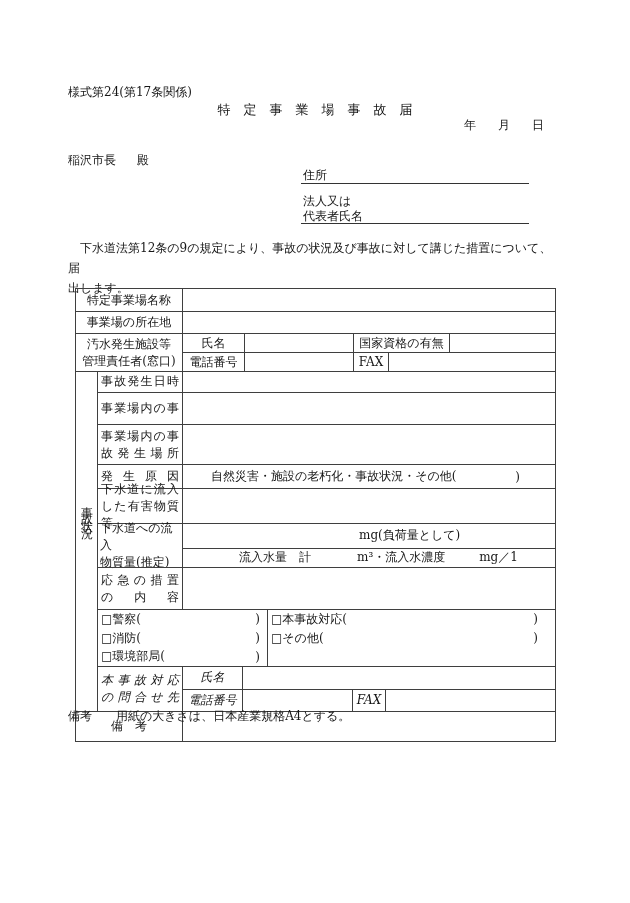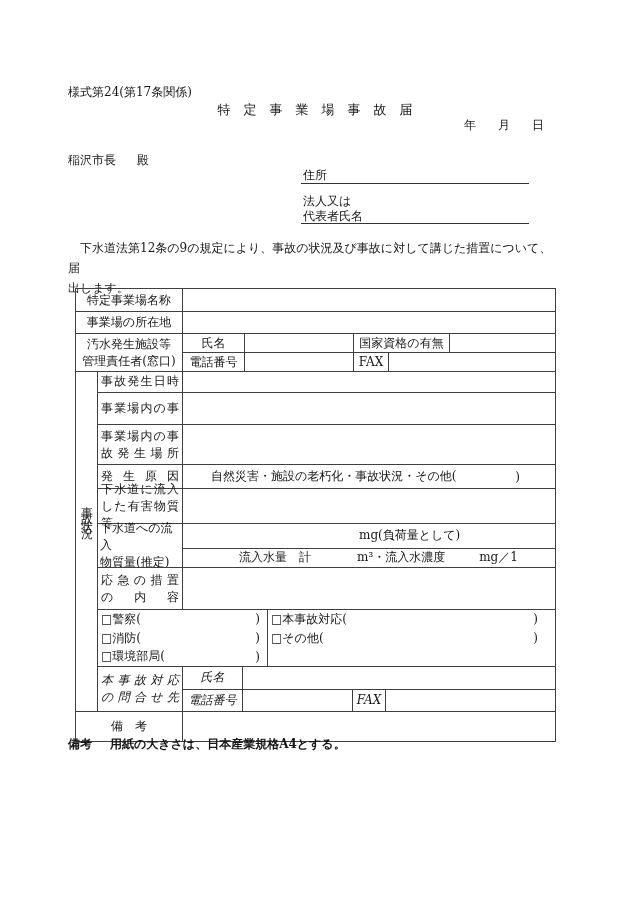--- a/index.html
+++ b/index.html
@@ -67,21 +67,21 @@
                 padding-left:28px; padding-right:35px; }
   .load-cell  { display:flex; align-items:center; padding-left:176px; }
   .flow-cell  { display:flex; align-items:center; }
   .flow-v { margin-left:56px; } .flow-c { margin-left:46px; } .flow-u { margin-left:34px; }
 
   .cklines { display:flex; flex-direction:column; justify-content:center; }
   .ckline { height:19px; display:flex; align-items:center; justify-content:space-between;
             padding-left:3px; padding-right:7px; }
   .ckR .ckline { padding-right:17px; }
 
-  .footer-note { top:736px; left:68px; display:flex; gap:18px;font-weight:bold; }
+  .footer-note { top:708px; left:68px; display:flex; gap:24px; }
 </style>
 </head>
 <body>
 
 <div class="page">
 
   <div class="abs form-number">様式第24(第17条関係)</div>
   <div class="abs doc-title">特　定　事　業　場　事　故　届</div>
 
   <div class="abs date-line">

